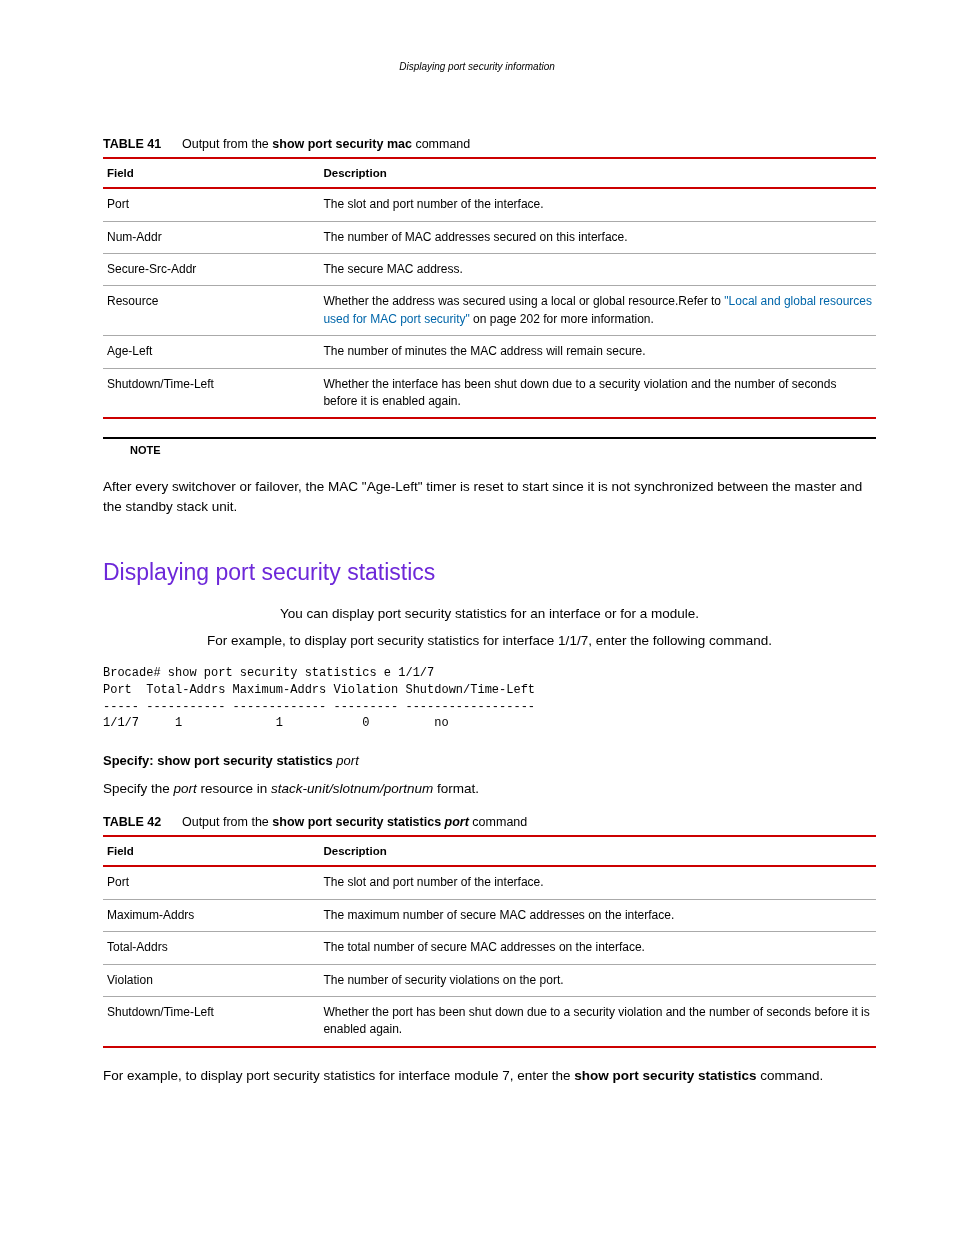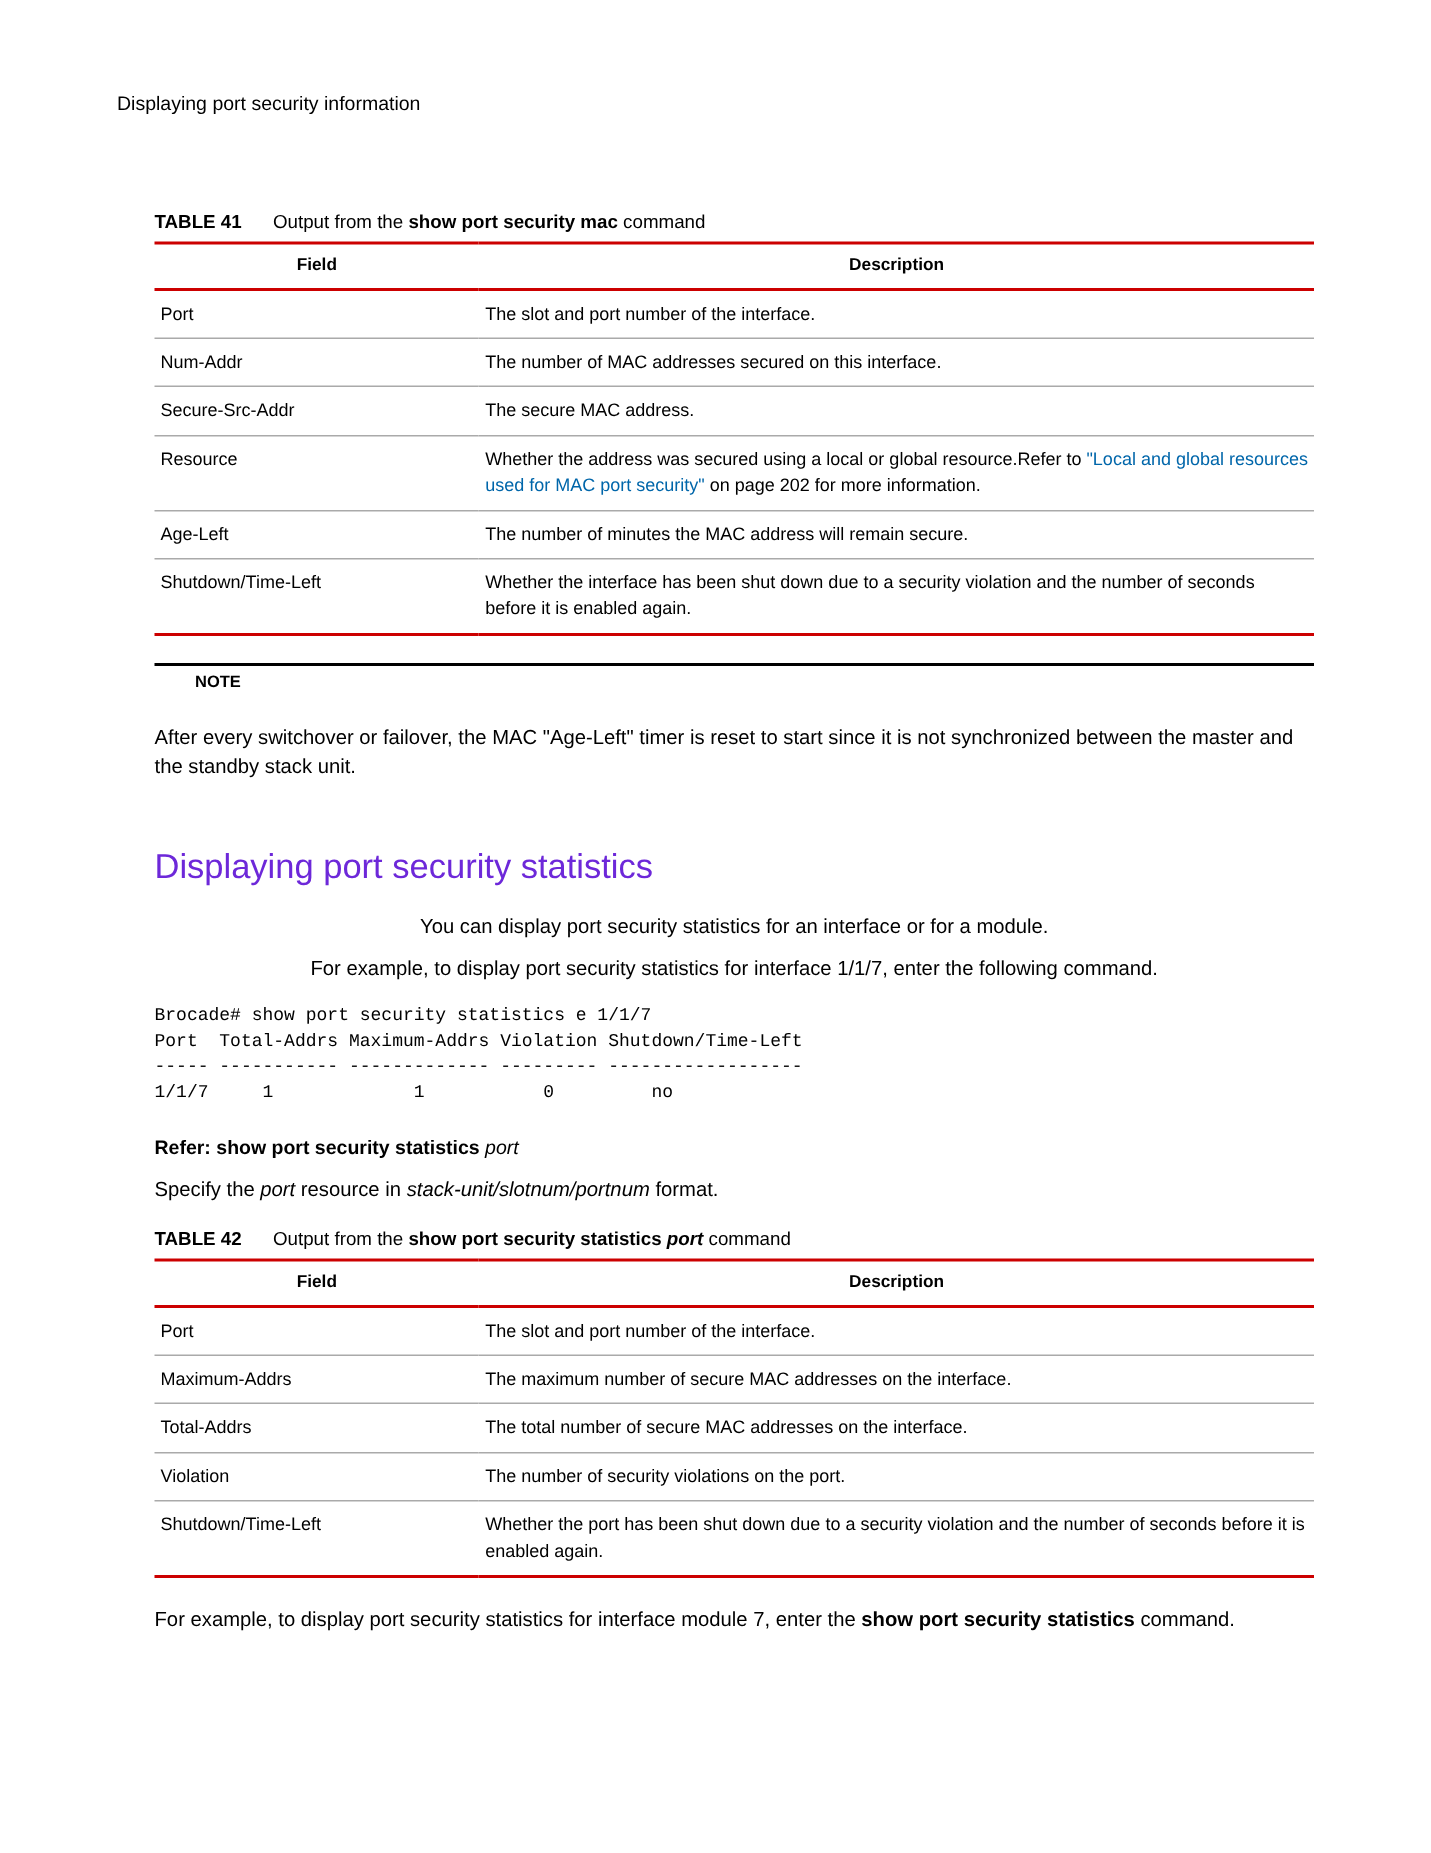--- a/index.html
+++ b/index.html
@@ -6,23 +6,24 @@
     font-family: Arial, Helvetica, sans-serif;
     font-size: 13px;
     color: #000;
     margin: 0;
     padding: 60px 78px 40px 78px;
     width: 954px;
     box-sizing: border-box;
     line-height: 1.45;
   }
   .header-right {
-    text-align: left;
-    font-size: 13px;
+    text-align: center;
+    font-size: 10px;
     margin-bottom: 60px;
+    font-style: italic;
   }
   .table-caption {
     margin-bottom: 4px;
     font-size: 12.5px;
   }
   .table-caption .label {
     font-weight: bold;
   }
   .table-caption .cmd {
     font-weight: bold;
@@ -34,21 +35,21 @@
   table.fields {
     width: 100%;
     border-collapse: collapse;
     font-size: 12px;
   }
   table.fields thead tr {
     border-top: 2px solid #c00;
     border-bottom: 2px solid #c00;
   }
   table.fields th {
-    text-align: center;
+    text-align: left;
     font-weight: bold;
     padding: 6px 4px;
     font-size:11.5px;
   }
   table.fields td {
     padding: 7px 4px;
     vertical-align: top;
     border-bottom: 1px solid #aaa;
   }
   table.fields tbody tr:last-child td {
@@ -199,21 +200,21 @@
 
   <div class="body-p">You can display port security statistics for an interface or for a module.</div>
   <div class="body-p">For example, to display port security statistics for interface 1/1/7, enter the following command.</div>
 
   <pre class="code">Brocade# show port security statistics e 1/1/7
 Port  Total-Addrs Maximum-Addrs Violation Shutdown/Time-Left
 ----- ----------- ------------- --------- ------------------
 1/1/7     1             1           0         no</pre>
 
   <div class="syntax-line">
-    <span class="sy">Refer:  </span><span class="cmd">show port security statistics </span><span class="arg">port</span>
+    <span class="sy">Specify:  </span><span class="cmd">show port security statistics </span><span class="arg">port</span>
   </div>
 
   <div class="specify">
     <span>Specify the </span><span class="ital">port</span><span> resource in </span><span class="ital">stack-unit/slotnum/portnum</span><span> format.</span>
   </div>
 
   <div class="table-caption">
     <span class="label">TABLE 42</span>
     &nbsp;&nbsp;&nbsp;&nbsp;
     <span>Output from the </span><span class="cmd">show port security statistics </span><span class="port-ital">port</span><span> command</span>

